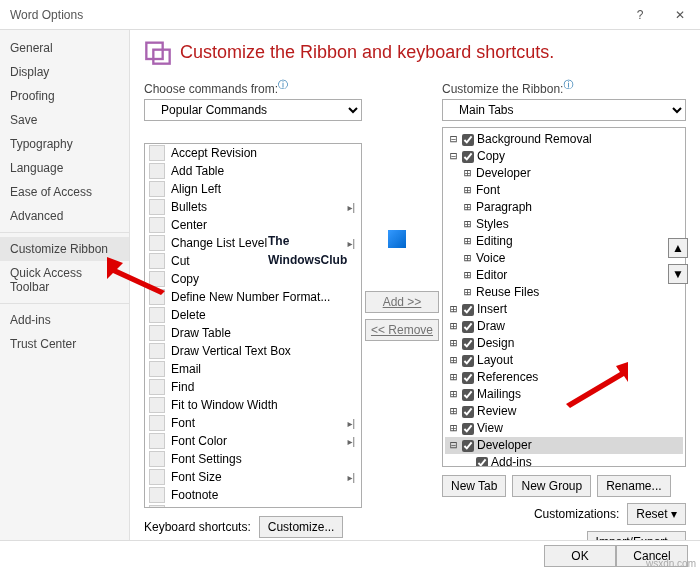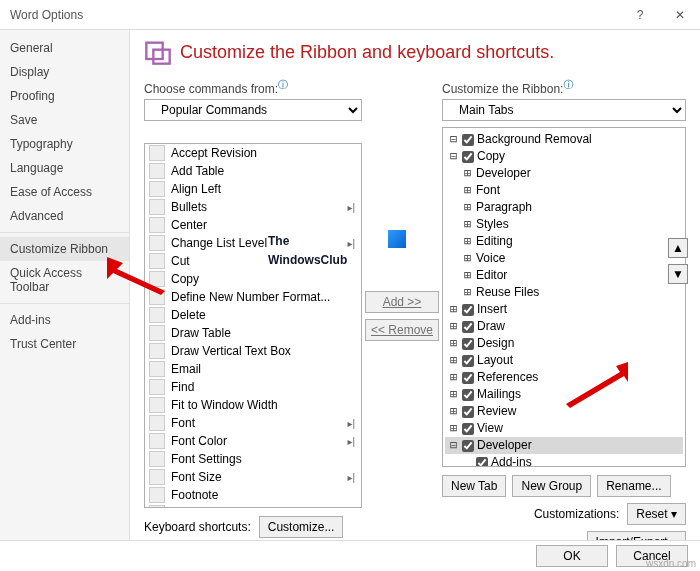--- a/index.html
+++ b/index.html
@@ -36,21 +36,21 @@
   .tn .tw { width: 11px; text-align: center; color: #555; font-family: monospace; }
   .tn.sel { background: #d8d8d8; }
   .l1 { padding-left: 3px; }
   .l2 { padding-left: 17px; }
   .btns-right { position: absolute; right: -2px; top: 160px; display: flex; flex-direction: column; gap: 6px; }
   .tinybtn { width: 20px; height: 20px; border: 1px solid #888; background: #f0f0f0; display: flex; align-items: center; justify-content: center; cursor: pointer; }
   .row-btns { display: flex; gap: 6px; margin-top: 8px; }
   .wbtn { height: 22px; border: 1px solid #adadad; background: #f0f0f0; padding: 0 8px; cursor: pointer; }
   .row-cust { display: flex; align-items: center; gap: 8px; margin-top: 6px; justify-content: flex-end;}
   .ks-row { display: flex; align-items: center; gap: 8px; margin-top: 8px; }
-  .footer { position: absolute; bottom: 0; left: 0; right: 0; height: 31px; border-top: 1px solid #ddd; display: flex; align-items: center; justify-content: flex-end; gap: 8px; padding-right: 12px; background:#fff;margin-top:20px;}
+  .footer { position: absolute; bottom: 0; left: 0; right: 0; height: 31px; border-top: 1px solid #ddd; display: flex; align-items: center; justify-content: flex-end; padding-right: 12px; background:#fff;margin-top:20px;}
   .fbtn { width: 72px; height: 22px; border: 1px solid #adadad; background: #f0f0f0; cursor: pointer; }
   input[type=checkbox]{ width:12px; height:12px; accent-color:#555;}
   .arrow-red1 { position:absolute; left:105px; top:255px; pointer-events:none; }
   .arrow-red2 { position:absolute; left:560px; top:360px; pointer-events:none; }
   .watermark { position:absolute; left:268px; top:230px; font-weight:600; font-size:16px; color:#0f172a; pointer-events:none; line-height:1.2;}
   .watermark-sq { position:absolute; left:388px; top:230px; width:18px; height:18px; background:linear-gradient(135deg,#39f,#06c); pointer-events:none;}
   .credit { position:absolute; right:4px; bottom:2px; font-size:10px; color:#aaa; }
 </style>
 </head>
 <body>

